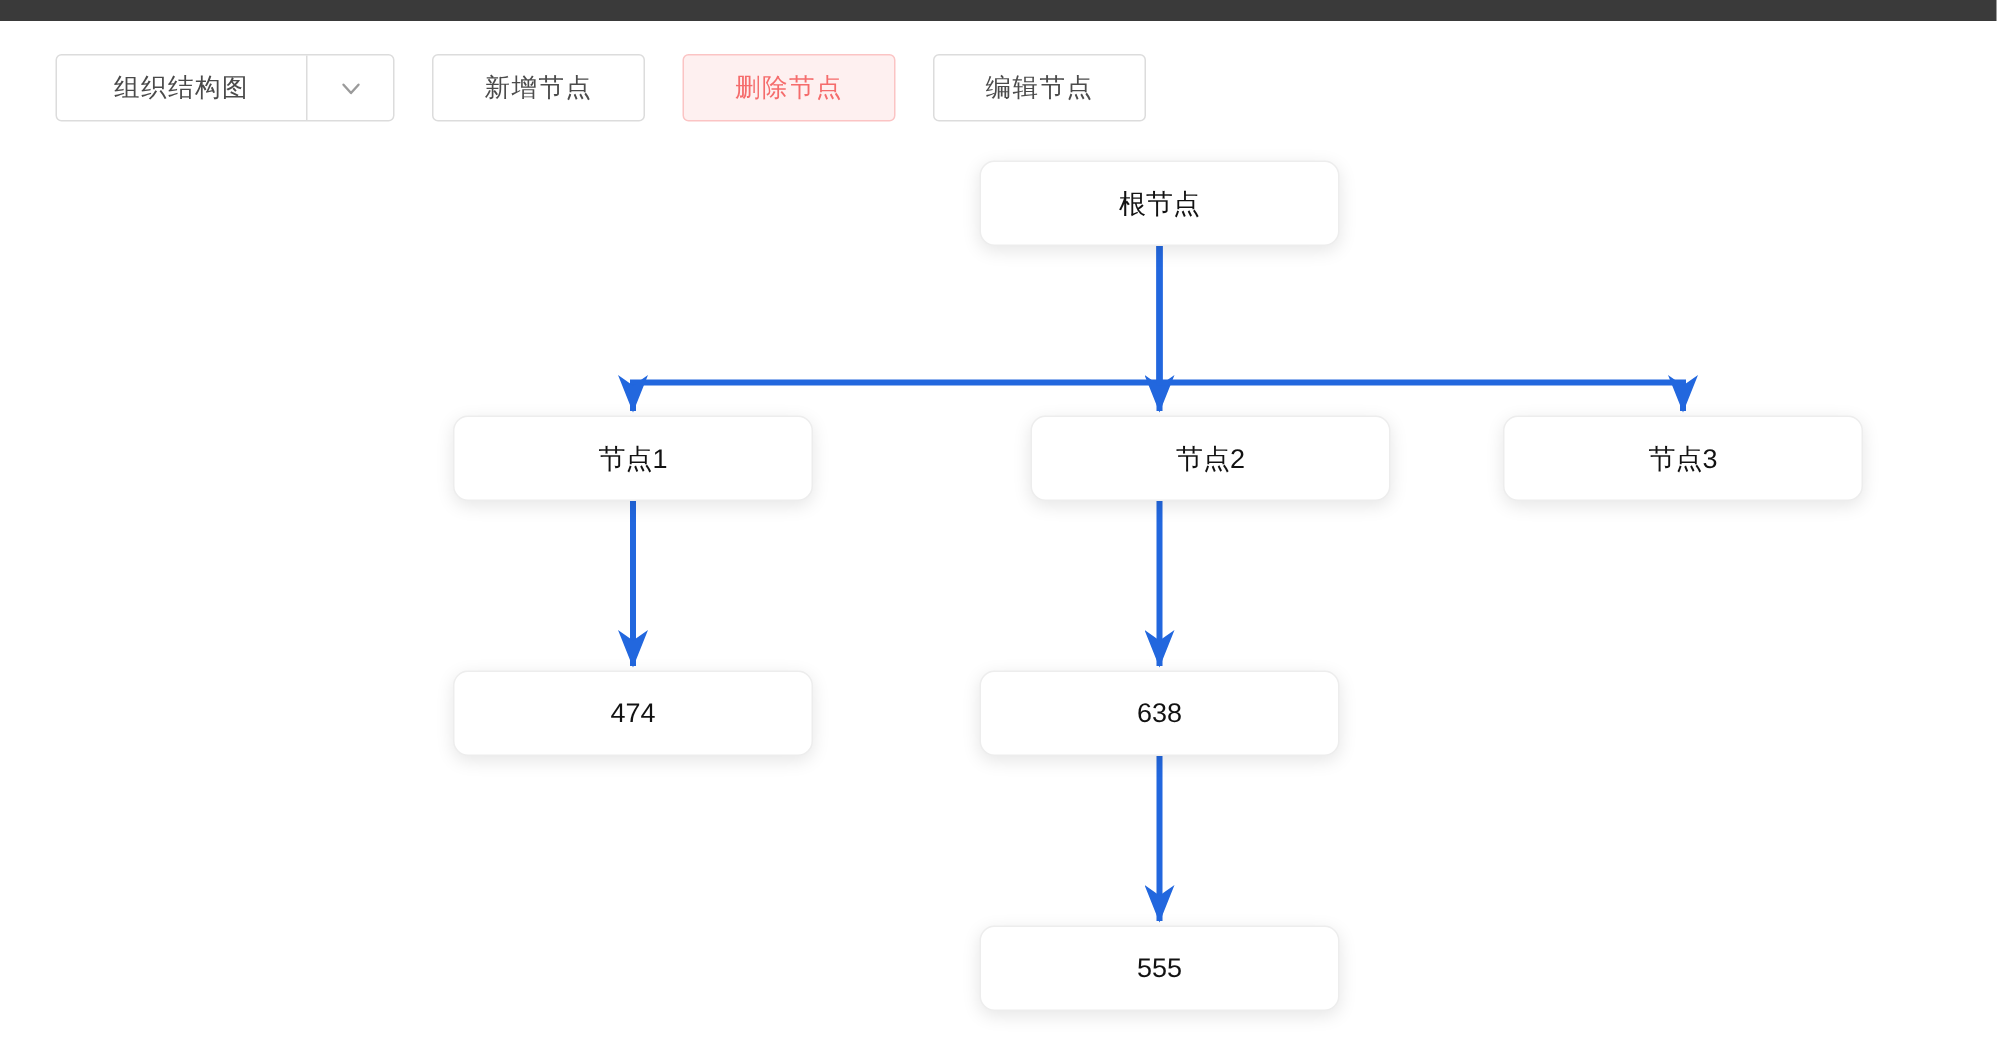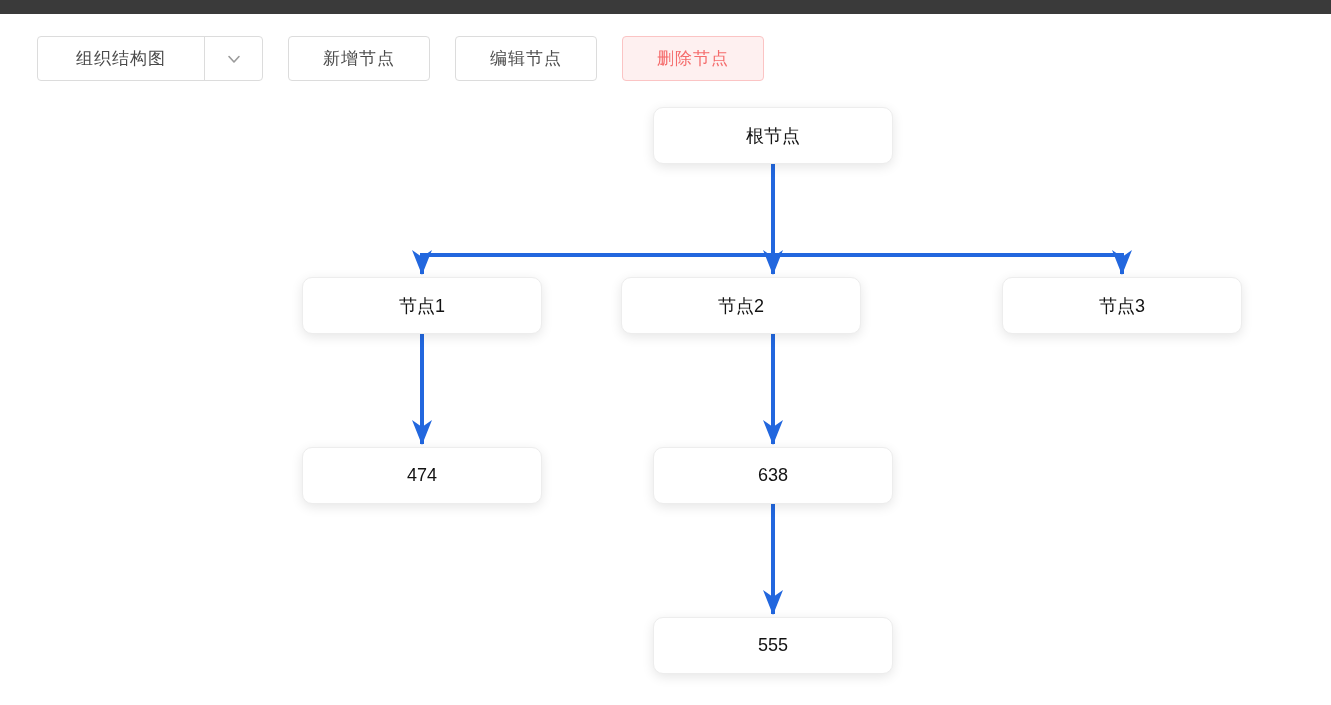--- a/index.html
+++ b/index.html
@@ -43,35 +43,35 @@
         <path d="M773,164 L773,274" fill="none" stroke="#2267de" stroke-width="4" marker-end="url(#vee)"></path>
         <path d="M773,164 L773,255 L1122,255 L1122,274" fill="none" stroke="#2267de" stroke-width="4" marker-end="url(#vee)"></path>
         <path d="M422,334 L422,444" fill="none" stroke="#2267de" stroke-width="4" marker-end="url(#vee)"></path>
         <path d="M773,334 L773,444" fill="none" stroke="#2267de" stroke-width="4" marker-end="url(#vee)"></path>
         <path d="M773,504 L773,614" fill="none" stroke="#2267de" stroke-width="4" marker-end="url(#vee)"></path>
       </g>
   </svg>
   <div id="node-layer">
       <div class="node" style="left: 653px; top: 107px;">根节点</div>
       <div class="node" style="left: 302px; top: 277px;">节点1</div>
-      <div class="node" style="left: 621px; top: 277px;">节点2</div>
+      <div class="node" style="left: 687px; top: 277px;">节点2</div>
       <div class="node" style="left: 1002px; top: 277px;">节点3</div>
       <div class="node" style="left: 302px; top: 447px;">474</div>
       <div class="node" style="left: 653px; top: 447px;">638</div>
       <div class="node" style="left: 653px; top: 617px;">555</div>
     </div>
 </div>
 
 <div class="topbar"></div>
 
 <div class="toolbar">
   <div class="select">
     <div class="select-value">组织结构图</div>
     <div class="select-caret">
       <svg width="18" height="18" viewBox="0 0 18 18">
         <polyline points="4,6.5 9,12 14,6.5" fill="none" stroke="#9b9b9b" stroke-width="1.6" stroke-linecap="round" stroke-linejoin="round"></polyline>
       </svg>
     </div>
   </div>
   <button class="btn">新增节点</button>
+  <button class="btn danger">删除节点</button>
   <button class="btn">编辑节点</button>
-  <button class="btn danger">删除节点</button>
 </div>
 
 </body></html>

